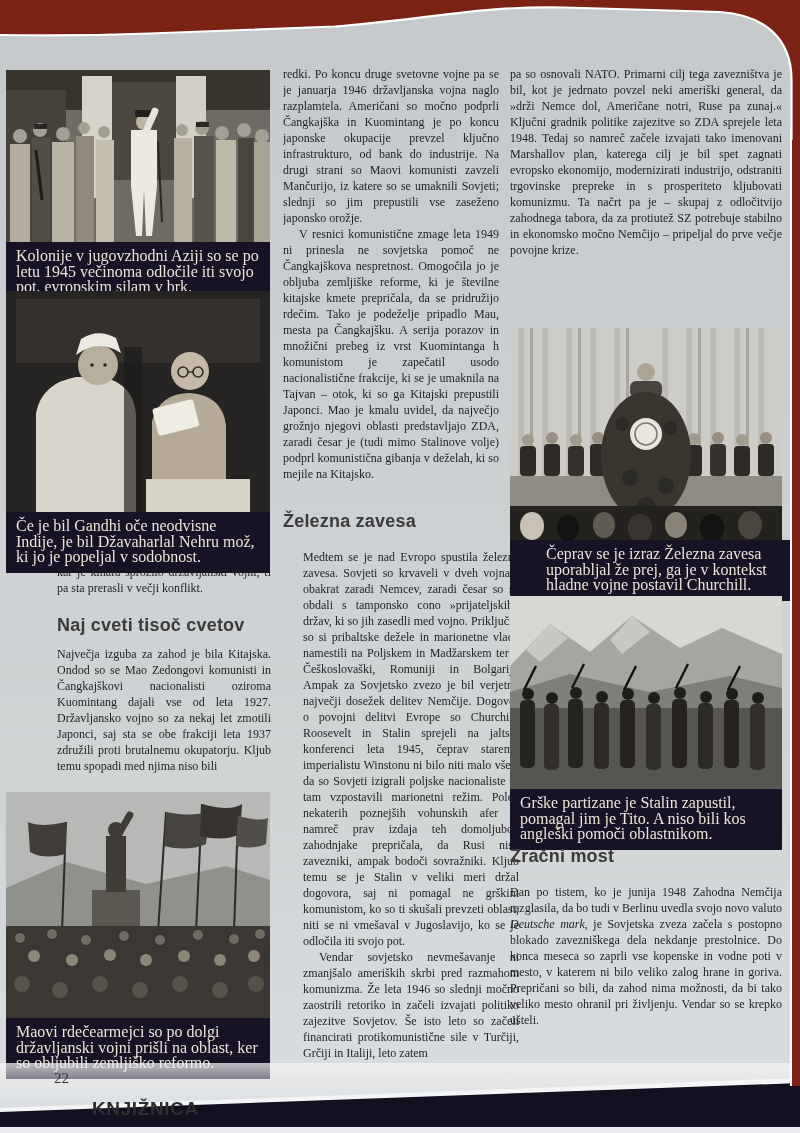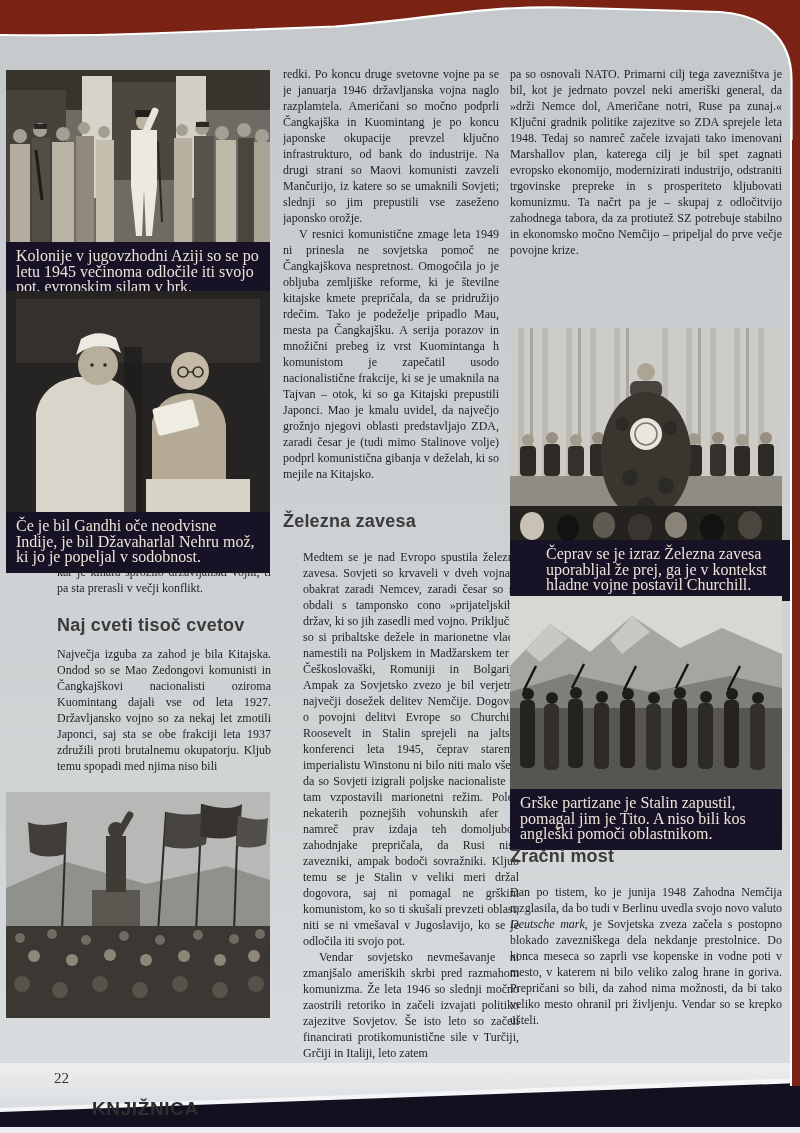--- a/index.html
+++ b/index.html
@@ -156,20 +156,21 @@
         <circle cx="16" cy="192" r="8"></circle>
           <circle cx="54" cy="198" r="8"></circle>
           <circle cx="94" cy="192" r="8"></circle>
         <circle cx="134" cy="198" r="8"></circle>
           <circle cx="174" cy="192" r="8"></circle>
           <circle cx="214" cy="198" r="8"></circle>
         <circle cx="250" cy="192" r="8"></circle>
       </g>
     </svg>
   </figure>
+  <div class="capbox abs cap3">Maovi rdečearmejci so po dolgi državljanski vojni prišli na oblast, ker so obljubili zemljiško reformo.</div>
 
   <div class="mblock1">
     <p class="body">redki. Po koncu druge svetovne vojne pa se je januarja 1946 državljanska vojna naglo razplamtela. Američani so močno podprli Čangkajška in Kuomintang je po koncu japonske okupacije prevzel ključno infrastrukturo, od bank do industrije. Na drugi strani so Maovi komunisti zavzeli Mančurijo, iz katere so se umaknili Sovjeti; slednji so jim prepustili vse zaseženo japonsko orožje.</p>
     <p class="body indent">V resnici komunistične zmage leta 1949 ni prinesla ne sovjetska pomoč ne Čangkajškova nespretnost. Omogočila jo je obljuba zemljiške reforme, ki je številne kitajske kmete prepričala, da se pridružijo rdečim. Tako je podeželje pripadlo Mau, mesta pa Čangkajšku. A serija porazov in množični prebeg iz vrst Kuomintanga h komunistom je zapečatil usodo nacionalistične frakcije, ki se je umaknila na Tajvan – otok, ki so ga Kitajski prepustili Japonci. Mao je kmalu uvidel, da največjo grožnjo njegovi oblasti predstavljajo ZDA, zaradi česar je (tudi mimo Stalinove volje) podprl komunistična gibanja v deželah, ki so mejile na Kitajsko.</p>
   </div>
   <div class="mhead">
     <h2 class="head">Železna zavesa</h2>
   </div>
   <div class="mblock2">
     <p class="body">Medtem se je nad Evropo spustila železna zavesa. Sovjeti so krvaveli v dveh vojnah, obakrat zaradi Nemcev, zaradi česar so se obdali s tamponsko cono »prijateljskih« držav, ki so jih zasedli med vojno. Priključili so si pribaltske dežele in marionetne vlade namestili na Poljskem in Madžarskem ter v Češkoslovaški, Romuniji in Bolgariji. Ampak za Sovjetsko zvezo je bil verjetno največji dosežek delitev Nemčije. Dogovor o povojni delitvi Evrope so Churchill, Roosevelt in Stalin sprejeli na jaltski konferenci leta 1945, čeprav staremu imperialistu Winstonu ni bilo niti malo všeč, da so Sovjeti izigrali poljske nacionaliste in tam vzpostavili marionetni režim. Poleg nekaterih poznejših vohunskih afer je namreč prav izdaja teh domoljubov zahodnjake prepričala, da Rusi niso zavezniki, ampak bodoči sovražniki. Kljub temu se je Stalin v veliki meri držal dogovora, saj ni pomagal ne grškim komunistom, ko so ti skušali prevzeti oblast, niti se ni vmešaval v Jugoslavijo, ko se je odločila iti svojo pot.</p>

